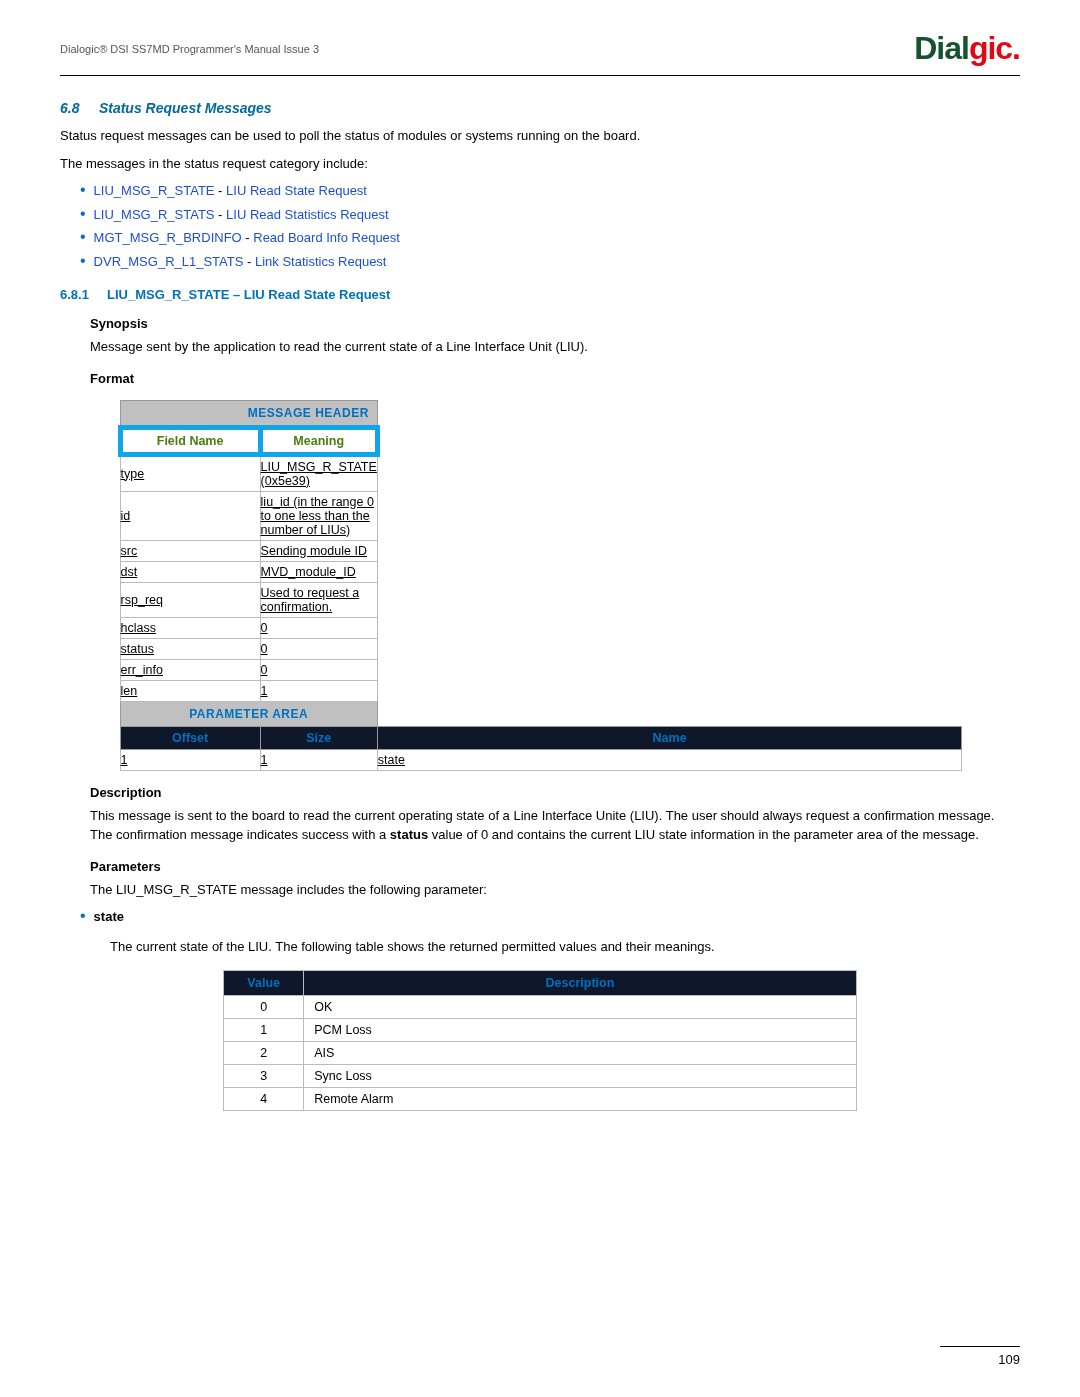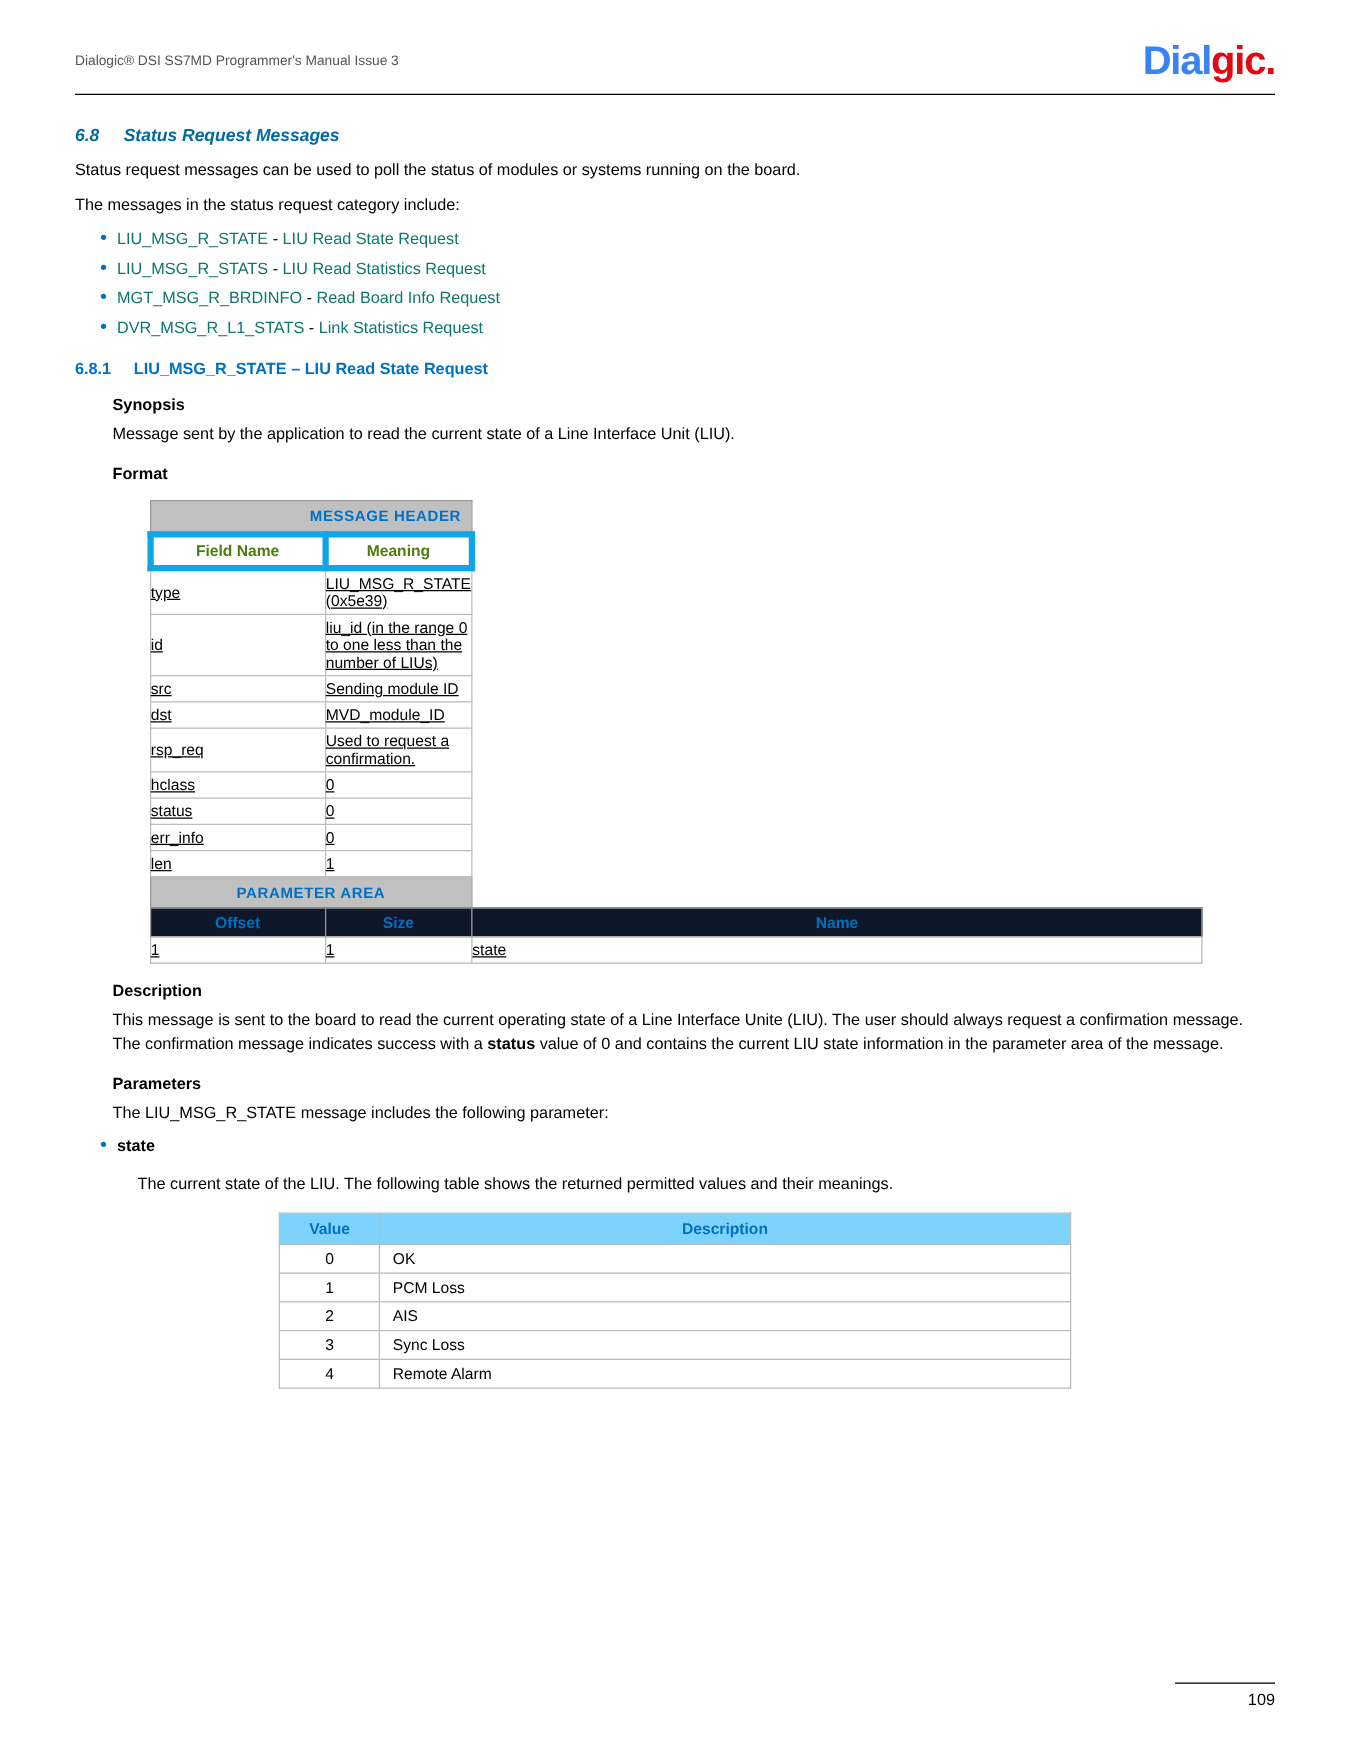--- a/index.html
+++ b/index.html
@@ -27,21 +27,21 @@
     .header-title {
       font-size: 11px;
       color: #555;
     }
     .logo {
       font-size: 32px;
       font-weight: bold;
       color: #000;
       letter-spacing: -1px;
     }
-    .logo span.dial { color: #3b82f6; }
+    .logo span.dial { color: #14532d; }
     .logo span.ogic { color: #e30613; }
     .logo-dot { color: #e30613; }
 
     
     .section-heading {
       font-size: 14px;
       font-weight: bold;
       color: #0369a1;
       margin-bottom: 10px;
       margin-top: 18px;
@@ -84,21 +84,21 @@
     }
     .bullet-list li::before {
       content: "•";
       color: #0070c0;
       margin-right: 8px;
       font-size: 16px;
       line-height: 1;
       flex-shrink: 0;
     }
     .link-blue {
-      color: #0f766e;
+      color: #1d4ed8;
       text-decoration: none;
     }
 
     
     .table-container {
       margin: 14px auto;
       width: 88%;
     }
     .msg-table {
       width: 100%;
@@ -155,21 +155,21 @@
     .msg-table .param-col-header td:nth-child(2) { width: 80px; }
 
     
     .value-table {
       width: 75%;
       border-collapse: collapse;
       font-size: 12.5px;
       margin: 10px auto;
     }
     .value-table .val-header td {
-      background: #7dd3fc;
+      background: #0f172a;
       font-weight: bold;
       color: #0070c0;
       padding: 5px 10px;
       border: 1px solid #bbb;
       text-align: center;
     }
     .value-table .val-row td {
       padding: 4px 10px;
       border: 1px solid #bbb;
       background: #fff;

